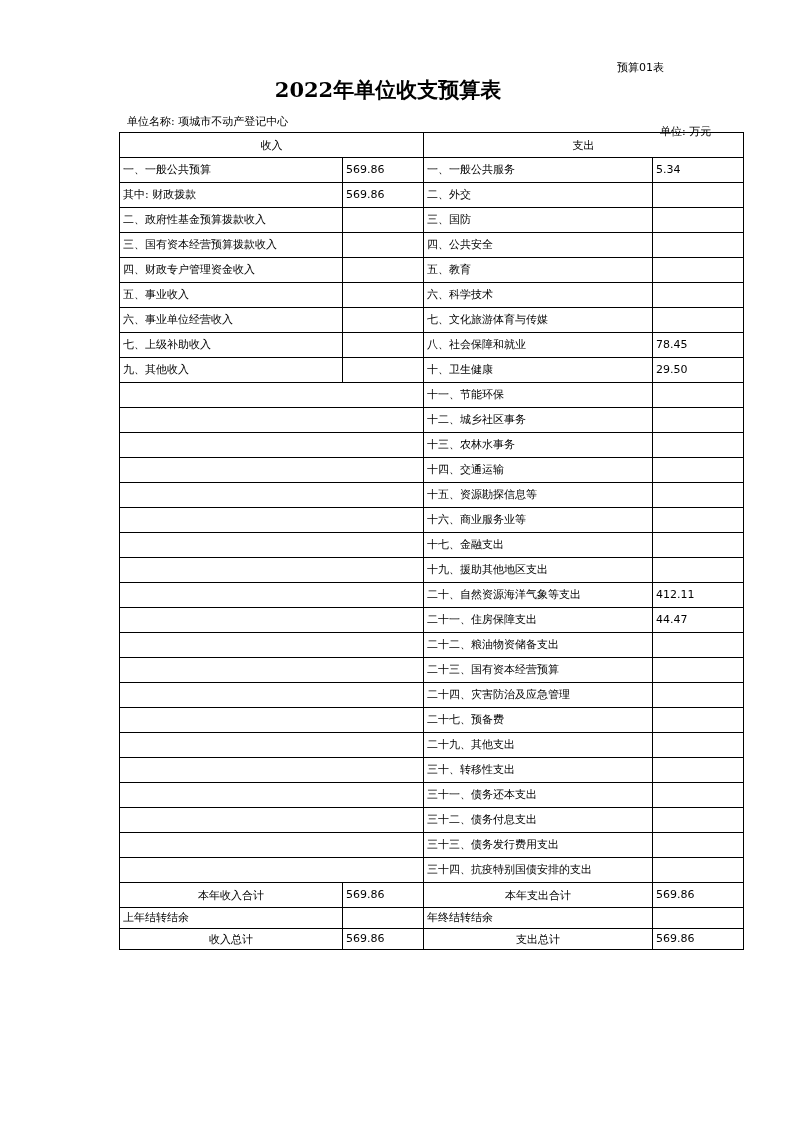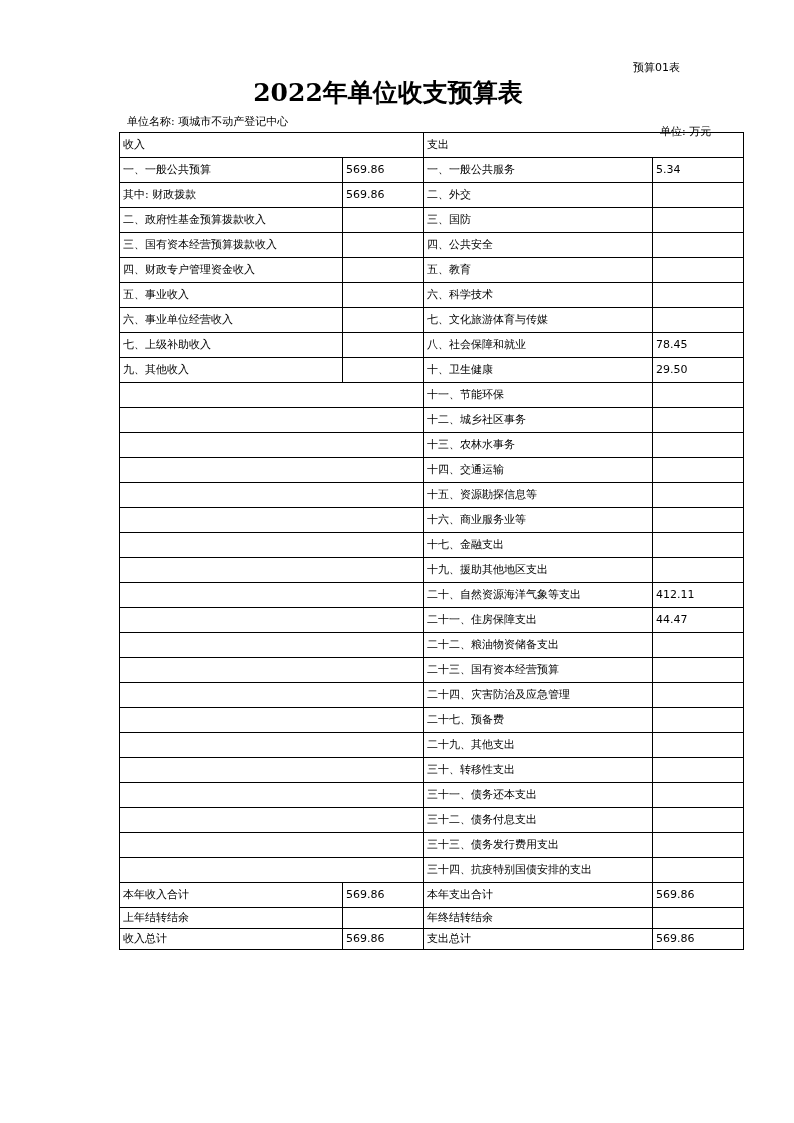--- a/index.html
+++ b/index.html
@@ -3,45 +3,44 @@
 <meta charset="utf-8">
 <style>
   html, body { margin: 0; padding: 0; background: #ffffff; }
   body {
     width: 794px; height: 1123px; position: relative; overflow: hidden;
     font-family: "DejaVu Sans", sans-serif; color: #000;
   }
   .form-no {
     position: absolute; left: 617px; top: 60px;
     font-size: 11px;
-    margin-left: 16px;
   }
   .title {
     position: absolute; left: 0; width: 776px; top: 76px;
     text-align: center; font-family: "DejaVu Serif", serif;
-    font-size: 25px; font-weight: bold; letter-spacing: 0px;
+    font-size: 21px; font-weight: bold; letter-spacing: 0px;
   }
   .org {
     position: absolute; left: 127px; top: 114px; font-size: 11px;
   }
   .unit {
     position: absolute; left: 660px; top: 124px; font-size: 11px;
   }
   table.budget {
     position: absolute; left: 119px; top: 132px;
     border-collapse: collapse; table-layout: fixed;
     width: 624px;
   }
   table.budget td {
     border: 1px solid #000; font-size: 11px; padding: 0 3px;
     height: 25px; line-height: 14px; white-space: nowrap; overflow: hidden;
     box-sizing: border-box;
   }
   table.budget tr.short td { height: 21px; }
-  td.c { text-align: left; }
+  td.c { text-align: center; font-family: Liberation Serif, serif; }
   td.r { text-align: left; padding-right: 1px; }
   td.l { text-align: left; }
   col.c1 { width: 223px; }
   col.c2 { width: 81px; }
   col.c3 { width: 229px; }
   col.c4 { width: 91px; }
 </style>
 </head>
 <body>
 

